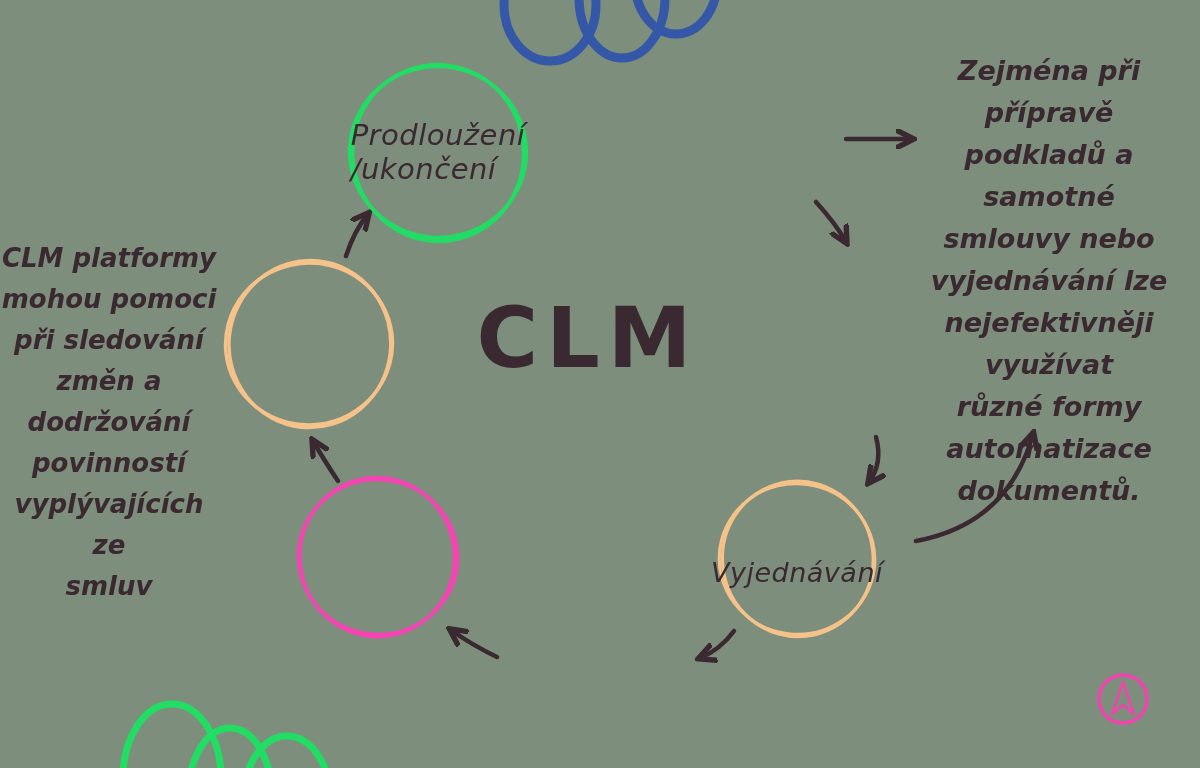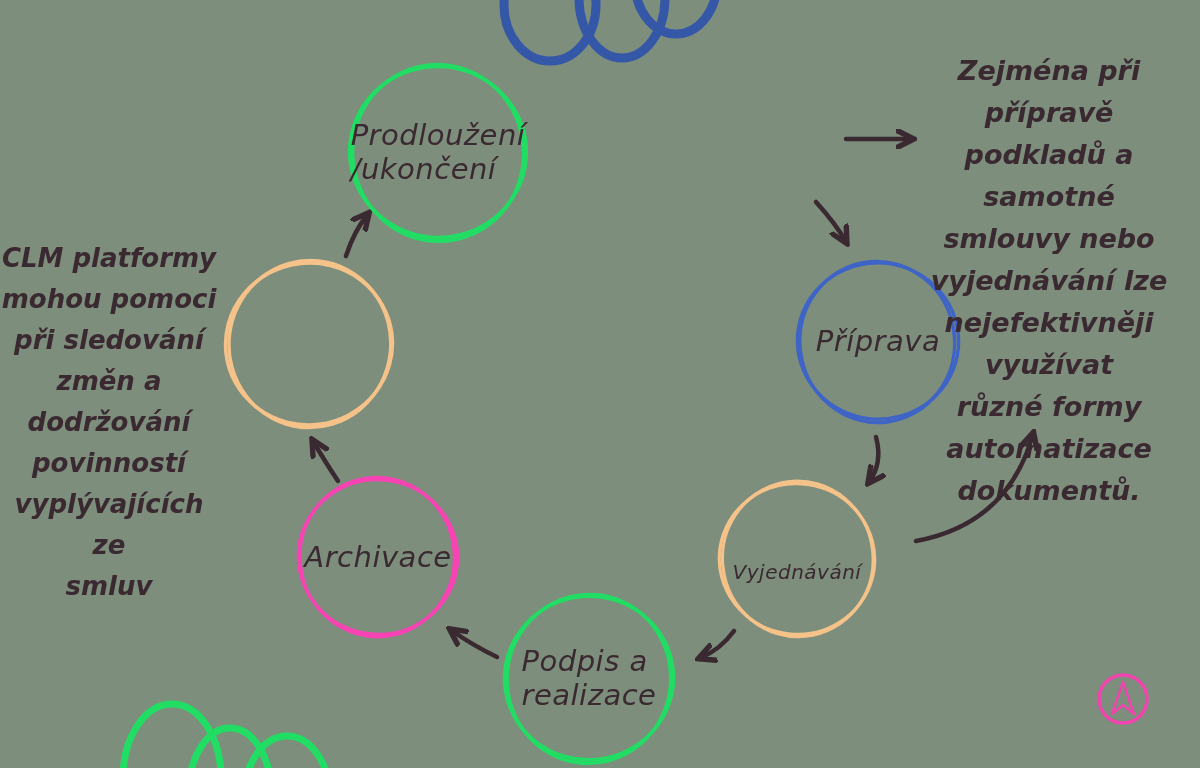--- a/index.html
+++ b/index.html
@@ -71,59 +71,39 @@
       <path d="M876,437 Q883,463 869,482" marker-end="url(#ah)"></path>
       <path d="M734,631 Q720,650 700,658" marker-end="url(#ah)"></path>
       <path d="M497,657 Q472,645 451,630" marker-end="url(#ah)"></path>
       <path d="M338,481 Q324,460 313,441" marker-end="url(#ah)"></path>
       <path d="M346,256 Q354,231 368,214" marker-end="url(#ah)"></path>
       <path d="M916,541 Q1008,524 1033,434" marker-end="url(#ah)"></path>
     </g>
   </svg>
 
 
-  <div class="node" style="left:792px;top:257px;width:172px;height:168px;">
-    <svg class="ring" viewBox="0 0 200 200">
-      <g fill="none" stroke-width="4" stroke="#3d64c6">
-        <ellipse cx="100" cy="100" rx="96" ry="93" transform="rotate(5 100 100)"></ellipse>
-        <ellipse cx="99" cy="101" rx="92" ry="96" transform="rotate(-7 100 100)"></ellipse>
-      </g>
-    </svg>
-    <div class="node-label">Příprava</div>
-  </div>
 
   <div class="node" style="left:707px;top:478px;width:180px;height:162px;">
     <svg class="ring" viewBox="0 0 200 200">
       <g fill="none" stroke-width="4" stroke="#f5c289">
         <ellipse cx="100" cy="100" rx="96" ry="93" transform="rotate(8 100 100)"></ellipse>
         <ellipse cx="101" cy="100" rx="93" ry="96" transform="rotate(-6 100 100)"></ellipse>
       </g>
     </svg>
-    <div class="node-label" style="font-size:20px;margin-top:28px;">Vyjednávání</div>
+    <div class="node-label" style="font-size:27px;margin-top:28px;">Vyjednávání</div>
   </div>
 
-  <div class="node" style="left:501px;top:590px;width:176px;height:176px;">
-    <svg class="ring" viewBox="0 0 200 200">
-      <g fill="none" stroke-width="4" stroke="#21dd63">
-        <ellipse cx="100" cy="100" rx="96" ry="93" transform="rotate(-5 100 100)"></ellipse>
-        <ellipse cx="100" cy="101" rx="93" ry="96" transform="rotate(7 100 100)"></ellipse>
-      </g>
-    </svg>
-    <div class="node-label">Podpis a
-realizace</div>
-  </div>
 
   <div class="node" style="left:290px;top:474px;width:176px;height:166px;">
     <svg class="ring" viewBox="0 0 200 200">
       <g fill="none" stroke-width="4" stroke="#f843b4">
         <ellipse cx="100" cy="100" rx="96" ry="93" transform="rotate(7 100 100)"></ellipse>
         <ellipse cx="99" cy="100" rx="93" ry="96" transform="rotate(-6 100 100)"></ellipse>
       </g>
     </svg>
-    <div class="node-label">Archivace</div>
   </div>
 
   <div class="node" style="left:218px;top:257px;width:182px;height:174px;">
     <svg class="ring" viewBox="0 0 200 200">
       <g fill="none" stroke-width="4" stroke="#f5c289">
         <ellipse cx="100" cy="100" rx="96" ry="93" transform="rotate(-7 100 100)"></ellipse>
         <ellipse cx="101" cy="100" rx="93" ry="96" transform="rotate(6 100 100)"></ellipse>
       </g>
     </svg>
   </div>
@@ -132,20 +112,21 @@
     <svg class="ring" viewBox="0 0 200 200">
       <g fill="none" stroke-width="4" stroke="#21dd63">
         <ellipse cx="100" cy="100" rx="96" ry="93" transform="rotate(5 100 100)"></ellipse>
         <ellipse cx="100" cy="101" rx="93" ry="96" transform="rotate(-8 100 100)"></ellipse>
       </g>
     </svg>
     <div class="node-label">Prodloužení
 /ukončení</div>
   </div>
 
+  <div class="center-title">CLM</div>
 
   <div class="annotation left">CLM platformy
 mohou pomoci
 při sledování
 změn a
 dodržování
 povinností
 vyplývajících ze
 smluv</div>
   <div class="annotation right">Zejména při přípravě

